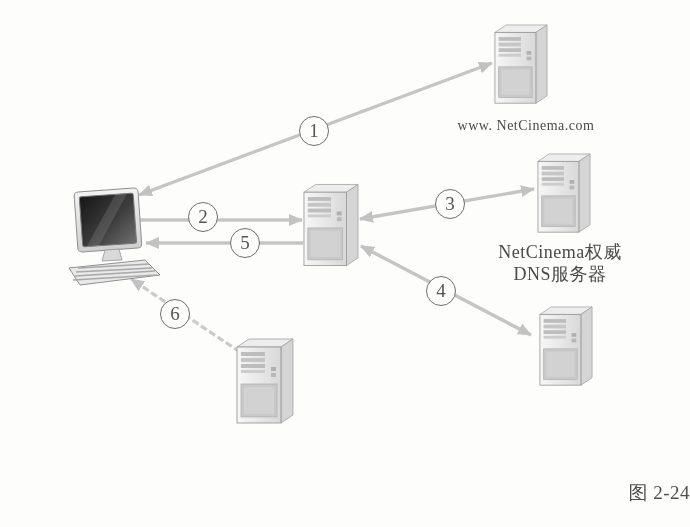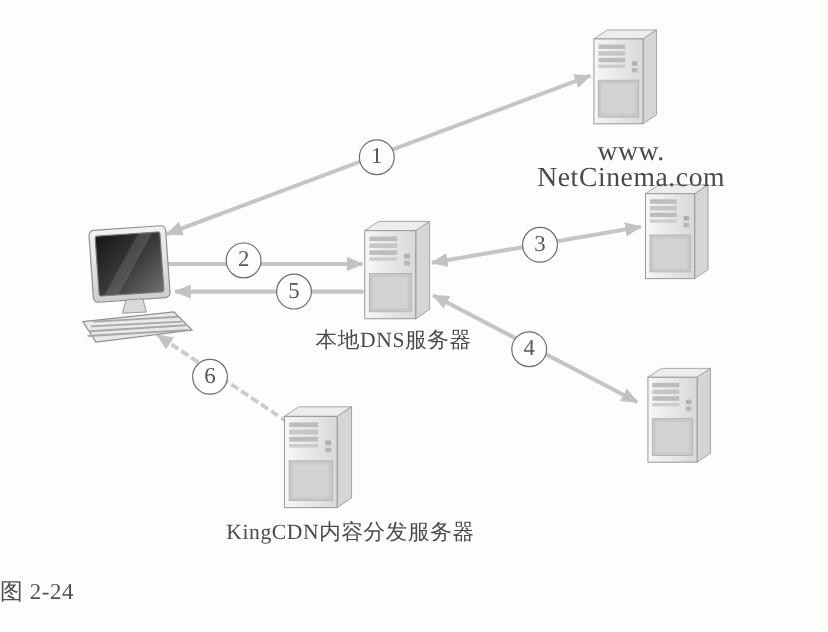--- a/index.html
+++ b/index.html
@@ -28,21 +28,21 @@
     text-align:center;
     font-size:18px;
     line-height:22px;
     white-space:pre-line;
     letter-spacing:0.5px;
     color:#4a4a4a;
   }
   .caption-row{
     position:absolute;
     left:0;top:480px;width:690px;
-    display:flex;justify-content:flex-start;gap:18px;
+    display:flex;justify-content:flex-end;gap:18px;
     font-size:19px;color:#4f4f4f;
     letter-spacing:0.5px;
   }
 </style>
 </head>
 <body>
 
 <div class="stage">
 
   <svg class="arrow-layer">
@@ -128,21 +128,21 @@
     <use href="#server-sym"></use>
   </svg>
 
   <div class="step-badge" style="left:299px;top:116px">1</div>
   <div class="step-badge" style="left:188px;top:202px">2</div>
   <div class="step-badge" style="left:435px;top:189px">3</div>
   <div class="step-badge" style="left:426px;top:276px">4</div>
   <div class="step-badge" style="left:230px;top:228px">5</div>
   <div class="step-badge" style="left:160px;top:299px">6</div>
 
-  <div class="node-label" style="left:426px;top:115px;width:200px;font-size:23px">www. NetCinema.com</div>
-  <div class="node-label" style="left:228px;top:272px;width:200px">本地DNS服务器</div>
-  <div class="node-label" style="left:162px;top:432px;width:260px">KingCDN内容分发服务器</div>
+  <div class="node-label" style="left:426px;top:115px;width:200px;font-size:14px">www. NetCinema.com</div>
+  <div class="node-label" style="left:460px;top:241px;width:200px">NetCinema权威
+DNS服务器</div>
 
   <div class="caption-row">
     <span>图 2-24</span>
   </div>
 
 </div>
 
 </body></html>

